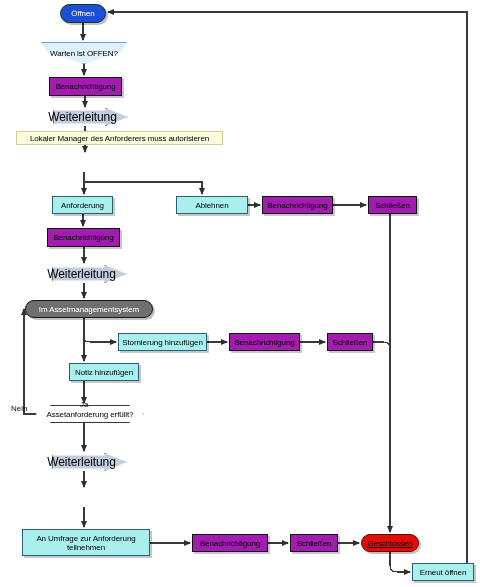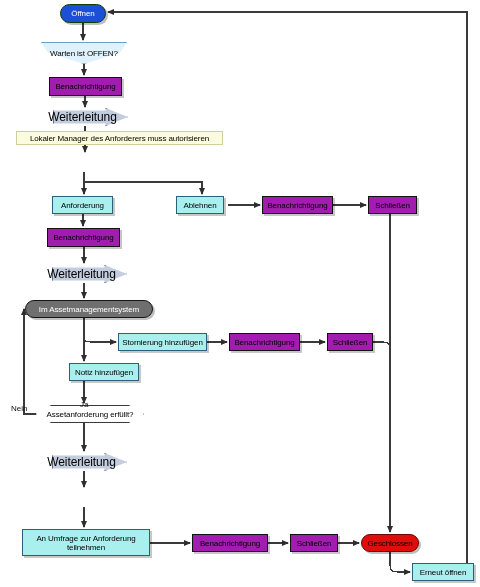--- a/index.html
+++ b/index.html
@@ -59,20 +59,21 @@
     color:#ffffff;
     box-shadow:2px 2px 0 rgba(0,0,0,0.25);
   }
   
   .n-end{
     background:#e00d0d;
     border:1px solid #6d0505;
     border-radius:10px;
     color:#000000;
     box-shadow:2px 2px 0 rgba(0,0,0,0.25);
+    text-decoration:underline;
   }
   
   .n-note{
     background:#fbfbdd;
     border:1px solid #cfcf9a;
     font-size:8px;
   }
   
   .n-decision{
     background:transparent;
@@ -210,21 +211,21 @@
 
   <div class="node n-note" style="left:16px;top:131px;width:207px;height:14px;">
     <span>Lokaler Manager des Anforderers muss autorisieren</span>
   </div>
 
 
   <div class="node n-cyan" style="left:52px;top:196px;width:61px;height:18px;">
     <span>Anforderung</span>
   </div>
 
-  <div class="node n-cyan" style="left:176px;top:196px;width:48px;height:18px;">
+  <div class="node n-cyan" style="left:176px;top:196px;width:72px;height:18px;">
     <span>Ablehnen</span>
   </div>
 
   <div class="node n-green" style="left:262px;top:196px;width:71px;height:18px;">
     <span>Benachrichtigung</span>
   </div>
 
   <div class="node n-green" style="left:368px;top:196px;width:49px;height:18px;">
     <span>Schließen</span>
   </div>

